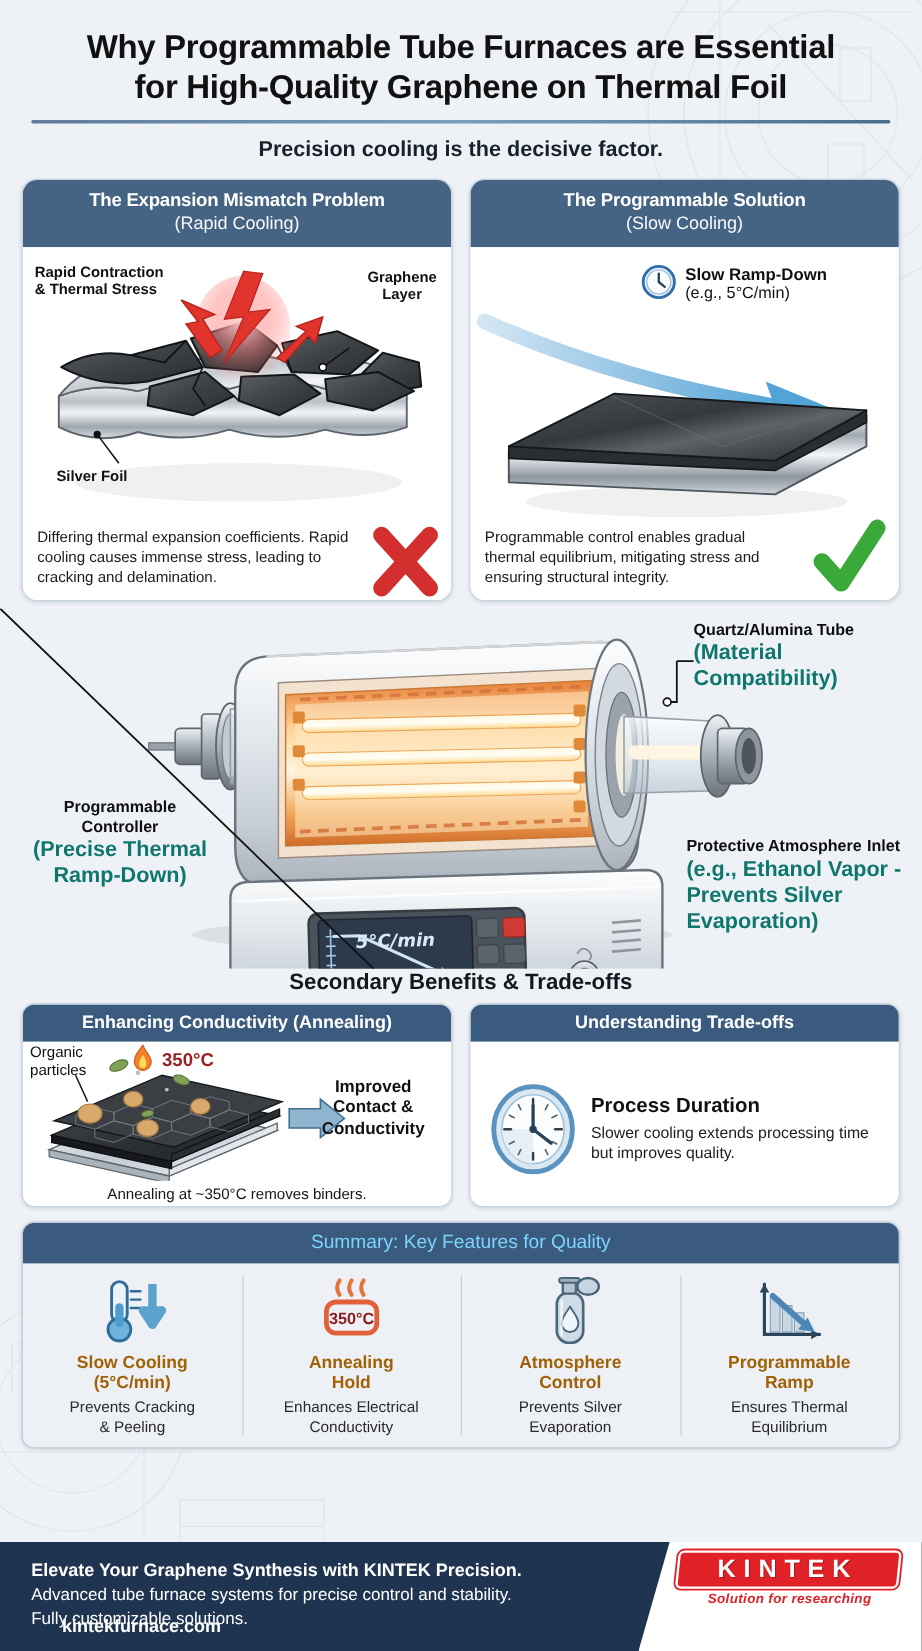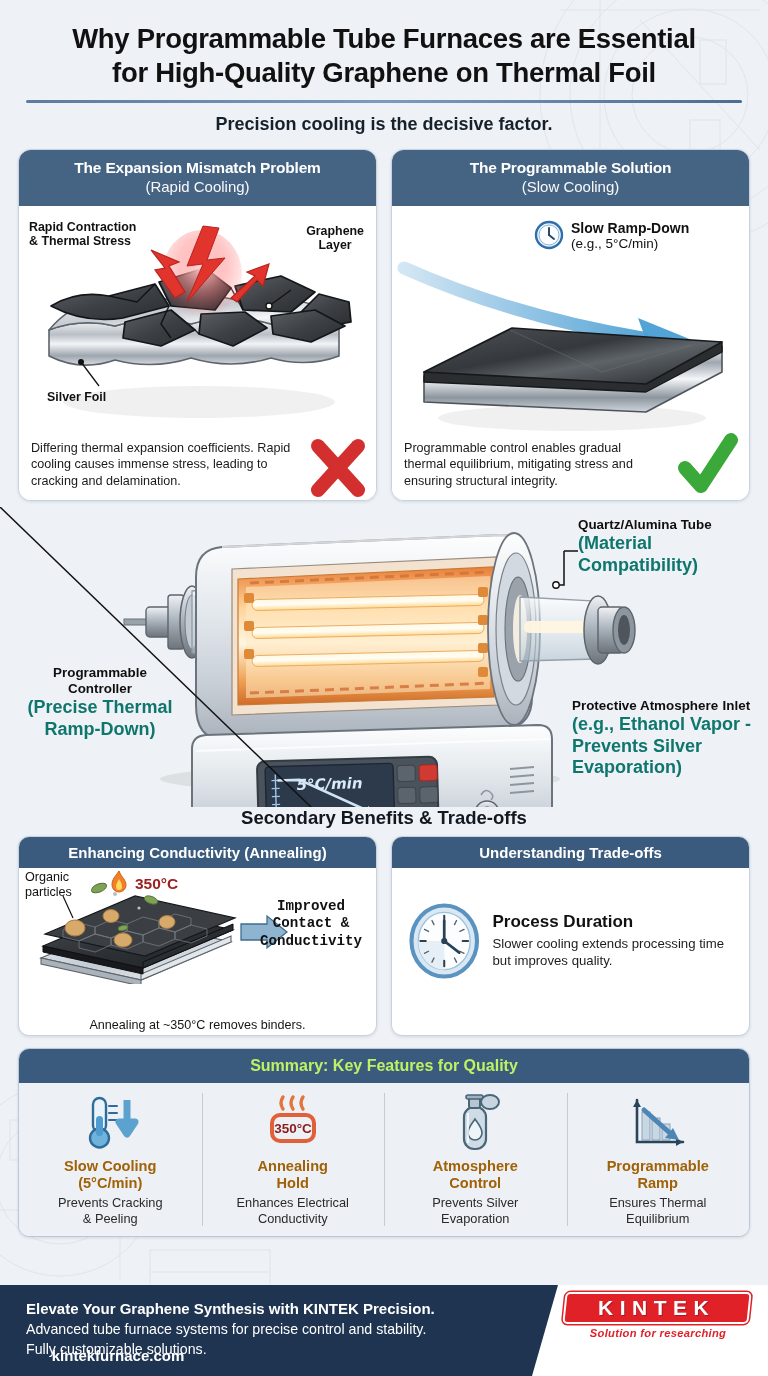--- a/index.html
+++ b/index.html
@@ -66,30 +66,30 @@
   
   .sec-title { text-align:center; font-size:18.5px; font-weight:bold; color:#12181f; margin:0 0 7px; }
 
   
   .sec-row { display:flex; gap:14px; padding:0 18px; }
   .sec-card { flex:1; background:#fff; border:1px solid #c6d3e0; border-radius:11px; overflow:hidden;
               box-shadow:0 1px 3px rgba(40,60,90,.13); }
   .sec-head { background:#3a5b7d; color:#fff; text-align:center; padding:7px 4px; font-size:15px; font-weight:bold;}
   .sec-body { padding:6px 8px 7px; position:relative; }
   .anneal-cap { text-align:center; font-size:12.6px; color:#161616; margin-top:16px; }
-  .improved { font-weight:bold; font-size:14.2px; line-height:1.22; color:#111;font-family:Liberation Mono, monospace; }
+  .improved { font-weight:bold; font-size:14.2px; line-height:1.22; color:#111; }
 
   .trade-inner { display:flex; align-items:center; gap:10px; padding:8px 6px 10px; }
   .trade-txt h4 { font-size:17px; font-weight:bold; color:#111; margin-bottom:3px; }
   .trade-txt p { font-size:13.2px; line-height:1.3; color:#1d1d1d; }
 
   
   .summary { margin:12px 18px 0; border:1px solid #b9c9da; border-radius:11px; overflow:hidden;
              background:#eef1f5; box-shadow:0 1px 3px rgba(40,60,90,.12); }
-  .summary-head { background:#3a5b7d; color:#bef264; text-align:center; font-size:16px; font-weight:bold; padding:8px 4px; }
+  .summary-head { background:#3a5b7d; color:#7dd3fc; text-align:center; font-size:16px; font-weight:normal; padding:8px 4px; }
   .summary-grid { display:flex; background:#edf0f4; }
   .sum-col { flex:1; text-align:center; padding:9px 6px 10px; position:relative; }
   .sum-col + .sum-col::before{ content:""; position:absolute; left:0; top:10px; bottom:10px; width:1px; background:#c3ccd6; }
   .sum-ico { height:62px; display:flex; align-items:center; justify-content:center; }
   .sum-t { font-size:14.6px; font-weight:bold; line-height:1.15; color:#a16207; margin-top:4px; }
   .sum-s { font-size:12.8px; line-height:1.2; color:#2a2a2a; margin-top:4px; }
 
   
   .footer { position:absolute; left:0; bottom:0; width:768px; height:91px; background:#1e3450; z-index:3; }
   .foot-left { position:absolute; left:26px; top:13px; color:#fff; }
@@ -465,21 +465,21 @@
       <span class="n">(e.g., Ethanol Vapor - Prevents Silver Evaporation)</span>
     </div>
   </div>
 
   <div class="sec-title">Secondary Benefits &amp; Trade-offs</div>
 
   <div class="sec-row">
 
     <div class="sec-card">
       <div class="sec-head">Enhancing Conductivity (Annealing)</div>
-      <div class="sec-body" style="height:167px;">
+      <div class="sec-body" style="height:137px;">
         <svg viewBox="0 0 352 112" width="352" height="112" style="position:absolute;left:0;top:4px;">
           <defs>
             <linearGradient id="gslab" x1="0" y1="0" x2="1" y2="1">
               <stop offset="0" stop-color="#4a4e53"></stop>
                 <stop offset=".5" stop-color="#2e3236"></stop>
               <stop offset="1" stop-color="#1e2124"></stop>
             </linearGradient>
             <linearGradient id="sslab" x1="0" y1="0" x2="1" y2="1">
               <stop offset="0" stop-color="#f6f8fa"></stop>
                 <stop offset=".5" stop-color="#c4ccd4"></stop>

